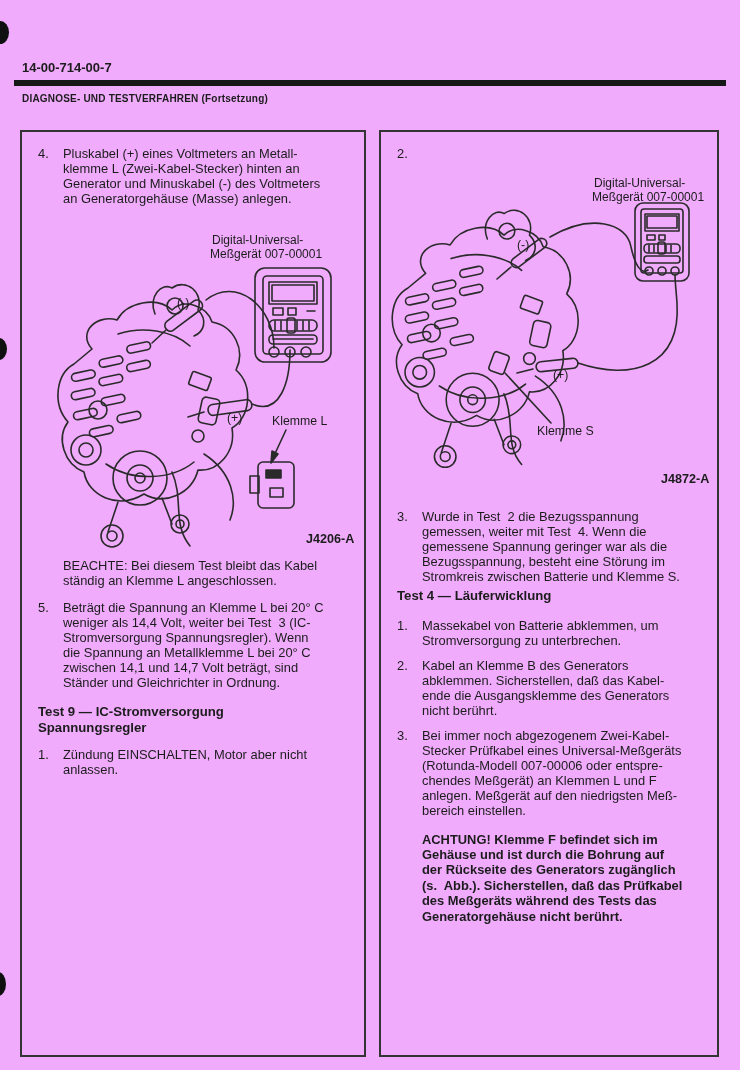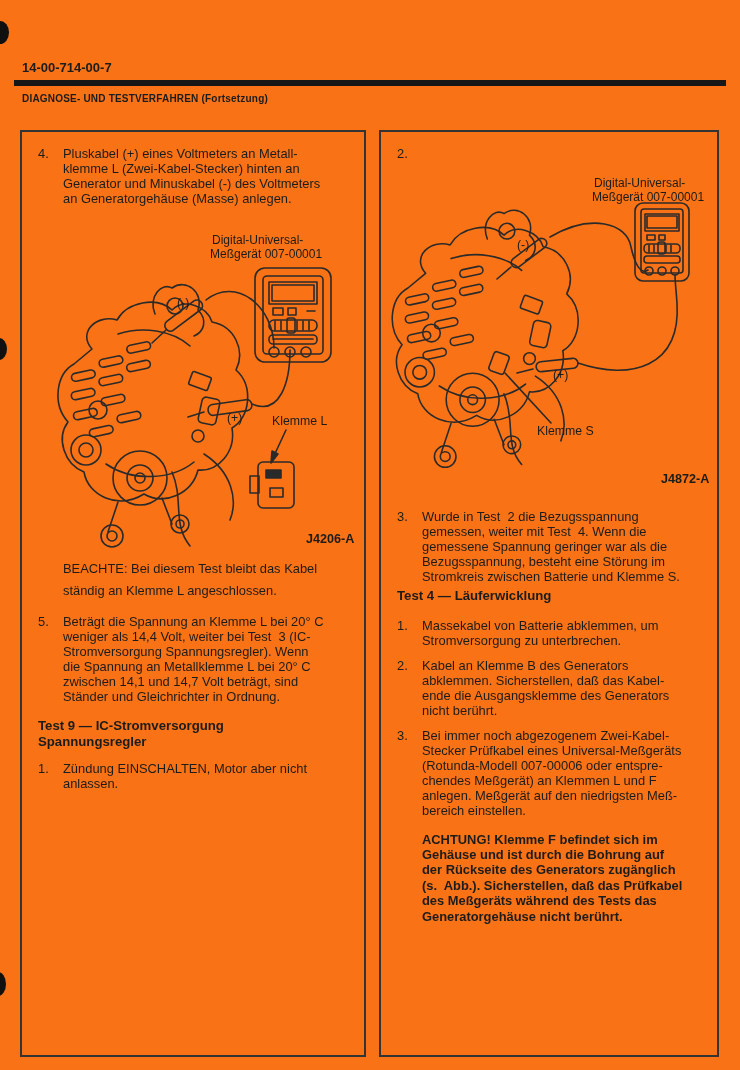--- a/index.html
+++ b/index.html
@@ -3,35 +3,35 @@
 <meta charset="utf-8">
 <style>
   html,body{margin:0;padding:0;}
   body{
     width:740px;height:1070px;position:relative;overflow:hidden;
     background:#e9ebe7;
     font-family:"Liberation Sans", sans-serif;
     color:#1c1c1c;
     -webkit-font-smoothing:antialiased;
   }
-  .page{position:absolute;inset:0;background:#f97316;}
+  .page{position:absolute;inset:0;background:#f0abfc;}
   .blob{position:absolute;background:#101010;border-radius:50%;}
   .hdr{position:absolute;top:60px;left:22px;width:700px;display:flex;align-items:baseline;
        font-weight:bold;font-size:13px;}
   .hdr .c{flex:1;text-align:center;font-size:12.8px;}
   .rule{position:absolute;top:80px;left:14px;width:712px;height:6px;background:#171717;}
   .sec-title{position:absolute;top:93px;left:22px;font-weight:bold;font-size:10px;letter-spacing:.2px;}
   .col{position:absolute;top:130px;height:927px;border:2px solid #343434;background:transparent;
        box-sizing:border-box;padding:14px 10px 0 16px;}
   .col.left{left:20px;width:346px;}
   .col.right{left:379px;width:340px;}
   .step{display:flex;font-size:12.9px;line-height:15px;}
   .step .num{width:25px;flex:none;}
   .step .txt{white-space:pre-wrap;}
-  .note,.warn{white-space:pre-wrap;font-size:12.9px;line-height:22px;margin-left:25px;}
+  .note,.warn{white-space:pre-wrap;font-size:12.9px;line-height:15px;margin-left:25px;}
   .warn{font-weight:bold;line-height:15.4px;}
   .h{font-weight:bold;font-size:13.2px;line-height:15.5px;white-space:pre-wrap;}
   .fig{position:relative;margin-left:-16px;}
   .fig.l{width:342px;height:344px;margin-top:8px;}
   .fig.r{width:337px;height:330px;margin-top:8px;}
   svg{display:block;font-family:"Liberation Sans", sans-serif;}
   svg text{fill:#1c1c1c;font-size:12.3px;}
   svg text.fid{font-weight:bold;font-size:12.6px;}
   svg text.dev{font-size:12px;} .mt-10{margin-top:10px;} .mt-12{margin-top:12px;}
   .mt-14{margin-top:14px;} .mt-16{margin-top:4px;}

